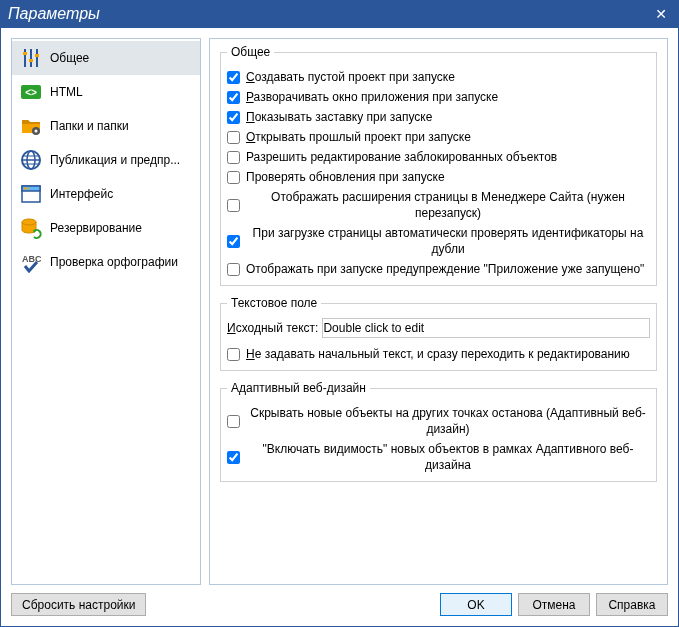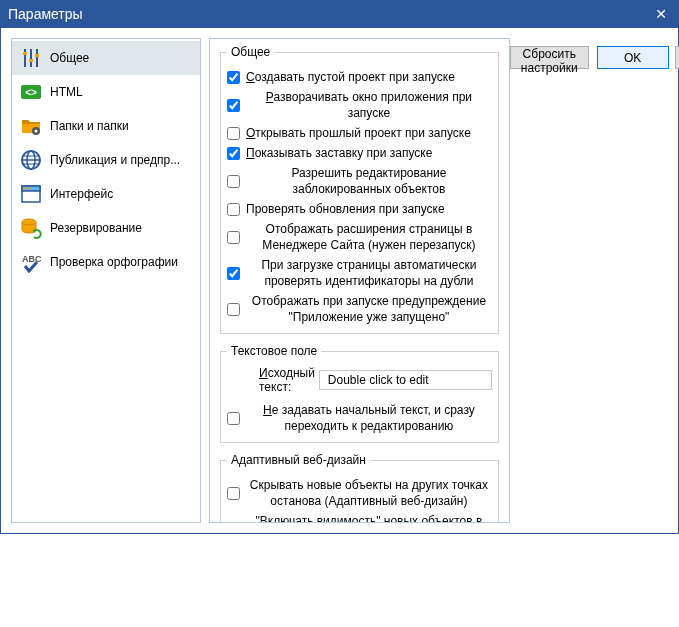--- a/index.html
+++ b/index.html
@@ -14,29 +14,29 @@
   }
   .titlebar {
     background: #2b579a;
     color: #fff;
     height: 28px;
     display: flex;
     align-items: center;
     padding: 0 8px;
     justify-content: space-between;
   }
-  .titlebar .title { font-size: 14px; }
+  .titlebar .title { font-size: 16px; font-style: italic; }
   .titlebar .close { font-size: 14px; cursor: pointer; width:20px; text-align:center; }
   .outer {
     border: 1px solid #2b579a;
     border-top: none;
-    height: 506px;
+    height: 599px;
     padding: 10px;
     display: flex;
-    flex-direction: row;
+    flex-direction: column;
   }
   .main { flex: 1; display: flex; gap: 8px; min-height: 0; }
   .sidebar {
     width: 190px;
     border: 1px solid #b5c7db;
     background: #fff;
     padding: 2px 0;
   }
   .sidebar-item {
     display: flex;
@@ -87,26 +87,25 @@
     width: 13px; height: 13px;
     margin: 0;
   }
   .chk-row label { cursor: pointer; text-align: center; }
   .u { text-decoration: underline; }
   .input-row {
     display: flex;
     align-items: center;
     gap: 4px;
     margin-bottom: 6px;
-    margin-left: 32px;
   }
   .input-row input[type=text] {
     flex: 1;
     border: 1px solid #c8c8c8;
-    padding: 2px 8px;
+    padding: 2px 0;
     font-size: 12px;
     font-family: inherit;
     height: 20px;
   }
   .buttons {
     display: flex;
     justify-content: space-between;
     margin-top: 8px;
     gap: 8px;
   }
@@ -232,26 +231,26 @@
         <div id="general-items">
             <div class="chk-row">
               <input type="checkbox" id="general-0" checked="" style="">
               <label for="general-0"><span class="u">С</span>оздавать пустой проект при запуске</label>
             </div>
             <div class="chk-row">
               <input type="checkbox" id="general-1" checked="" style="">
               <label for="general-1"><span class="u">Р</span>азворачивать окно приложения при запуске</label>
             </div>
             <div class="chk-row">
+              <input type="checkbox" id="general-3" checked="" style="">
+              <label for="general-3"><span class="u">П</span>оказывать заставку при запуске</label>
+            </div>
+            <div class="chk-row">
               <input type="checkbox" id="general-2" style="">
               <label for="general-2"><span class="u">О</span>ткрывать прошлый проект при запуске</label>
-            </div>
-            <div class="chk-row">
-              <input type="checkbox" id="general-3" checked="" style="">
-              <label for="general-3"><span class="u">П</span>оказывать заставку при запуске</label>
             </div>
             <div class="chk-row">
               <input type="checkbox" id="general-4" style="">
               <label for="general-4">Разрешить редактирование заблокированных объектов</label>
             </div>
             <div class="chk-row">
               <input type="checkbox" id="general-6" style="">
               <label for="general-6">Проверять обновления при запуске</label>
             </div>
             <div class="chk-row">

